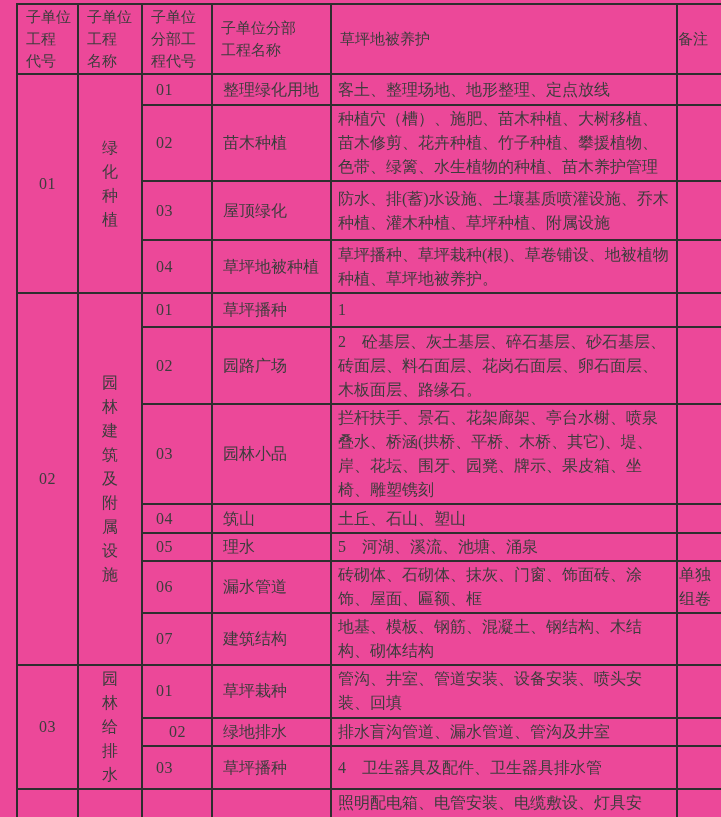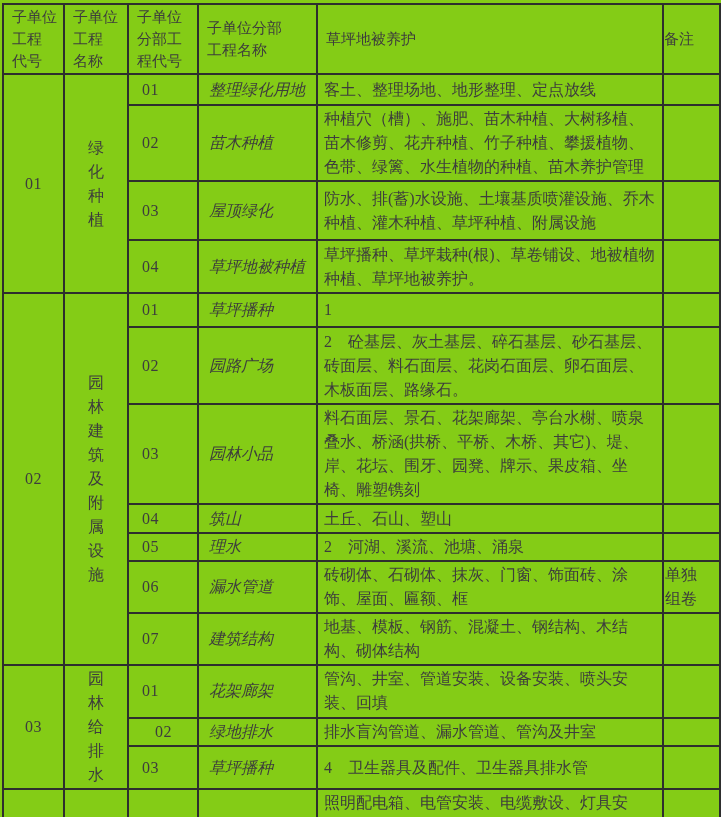--- a/index.html
+++ b/index.html
@@ -5,23 +5,23 @@
   html, body {
     margin: 0;
     padding: 0;
     background: #ffffff;
     font-family: "Liberation Serif", "DejaVu Serif", serif;
     color: #3d3d3d;
   }
   .page {
     width: 721px;
     height: 817px;
-    background: #84cc16;
+    background: #ec4899;
     box-sizing: border-box;
-    padding: 3px 2px 2px 2px;
+    padding: 3px 2px 2px 16px;
   }
   table.doc {
     border-collapse: collapse;
     table-layout: fixed;
     width: 717px;
   }
   table.doc td {
     border: 2px solid #2e2e2e;
     vertical-align: middle;
     font-size: 16px;
@@ -46,21 +46,21 @@
     white-space: pre-line;
     line-height: 25px;
     font-size: 16px;
   }
   td.c-sub {
     padding-left: 13px;
     font-size: 15px;
     letter-spacing: 0.5px;
   }
   td.c-sub.indent { padding-left: 26px; }
-  td.c-subname { padding-left: 10px; font-style: italic; }
+  td.c-subname { padding-left: 10px; }
   td.c-items {
     padding-left: 6px;
     padding-right: 3px;
     white-space: pre-line;
   }
   td.c-remark {
     white-space: pre-line;
     border-radius: 15px;
   }
 </style>
@@ -143,33 +143,33 @@
     </tr>
     <tr style="height:77px">
       <td class="c-sub">02</td>
       <td class="c-subname">园路广场</td>
       <td class="c-items">2　砼基层、灰土基层、碎石基层、砂石基层、砖面层、料石面层、花岗石面层、卵石面层、木板面层、路缘石。</td>
       <td class="c-remark"></td>
     </tr>
     <tr style="height:64px">
       <td class="c-sub">03</td>
       <td class="c-subname">园林小品</td>
-      <td class="c-items">料石面层、景石、花架廊架、亭台水榭、喷泉叠水、桥涵(拱桥、平桥、木桥、其它)、堤、岸、花坛、围牙、园凳、牌示、果皮箱、坐椅、雕塑镌刻</td>
+      <td class="c-items">拦杆扶手、景石、花架廊架、亭台水榭、喷泉叠水、桥涵(拱桥、平桥、木桥、其它)、堤、岸、花坛、围牙、园凳、牌示、果皮箱、坐椅、雕塑镌刻</td>
       <td class="c-remark"></td>
     </tr>
     <tr style="height:29px">
       <td class="c-sub">04</td>
       <td class="c-subname">筑山</td>
       <td class="c-items">土丘、石山、塑山</td>
       <td class="c-remark"></td>
     </tr>
     <tr style="height:26px">
       <td class="c-sub">05</td>
       <td class="c-subname">理水</td>
-      <td class="c-items">2　河湖、溪流、池塘、涌泉</td>
+      <td class="c-items">5　河湖、溪流、池塘、涌泉</td>
       <td class="c-remark"></td>
     </tr>
     <tr style="height:52px">
       <td class="c-sub">06</td>
       <td class="c-subname">漏水管道</td>
       <td class="c-items">砖砌体、石砌体、抹灰、门窗、饰面砖、涂饰、屋面、匾额、框</td>
       <td class="c-remark">单独
 组卷</td>
     </tr>
     <tr style="height:47px">
@@ -180,21 +180,21 @@
     </tr>
 
     <tr style="height:47px">
       <td class="c-code" rowspan="3">03</td>
       <td class="c-name" rowspan="3">园
 林
 给
 排
 水</td>
       <td class="c-sub">01</td>
-      <td class="c-subname">花架廊架</td>
+      <td class="c-subname">草坪栽种</td>
       <td class="c-items">管沟、井室、管道安装、设备安装、喷头安装、回填</td>
       <td class="c-remark"></td>
     </tr>
     <tr style="height:28px">
       <td class="c-sub indent">02</td>
       <td class="c-subname">绿地排水</td>
       <td class="c-items">排水盲沟管道、漏水管道、管沟及井室</td>
       <td class="c-remark"></td>
     </tr>
     <tr style="height:42px">

